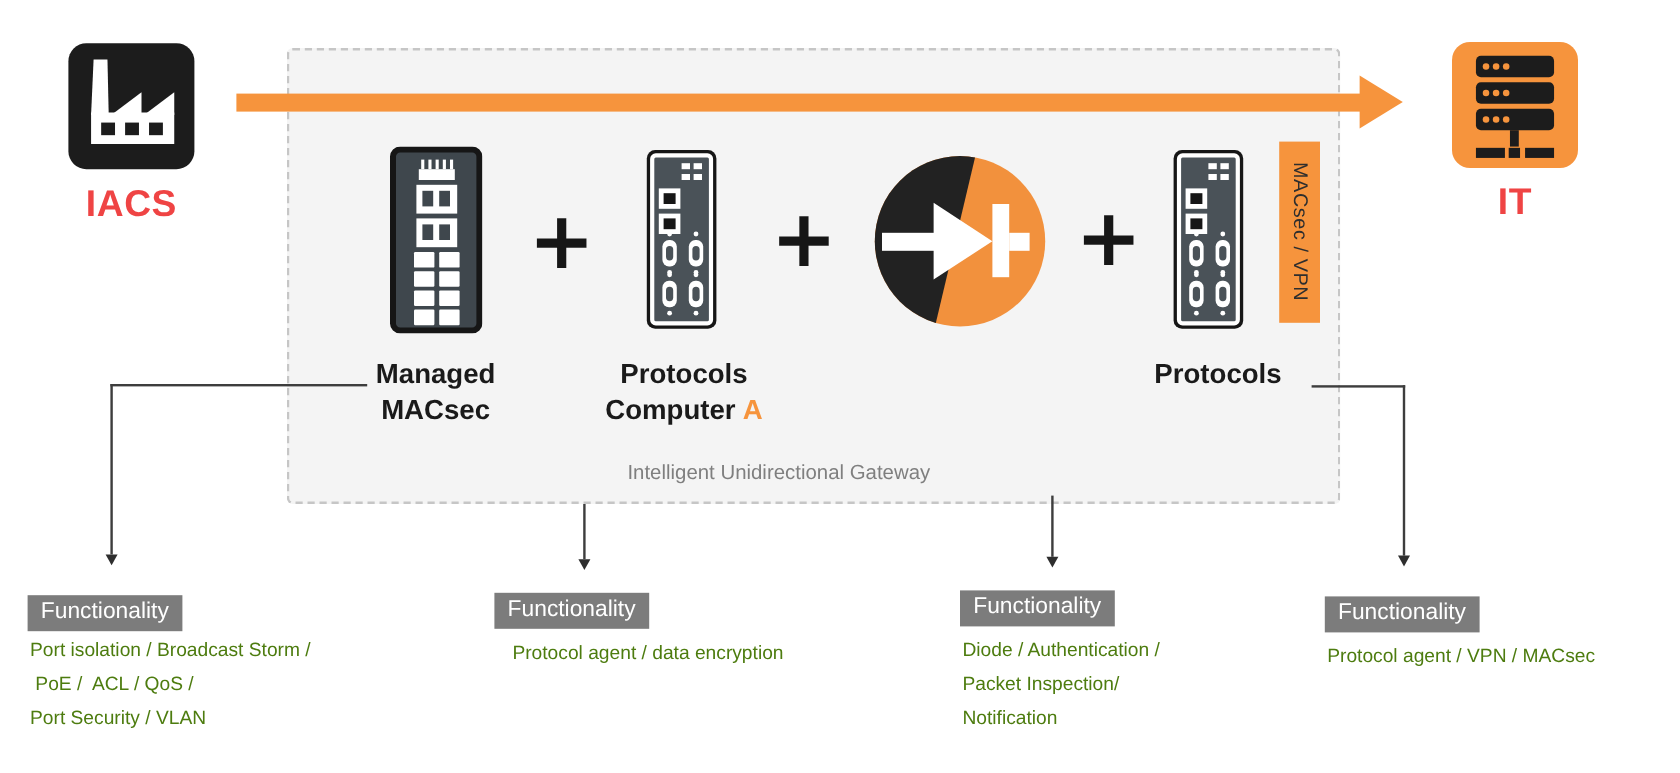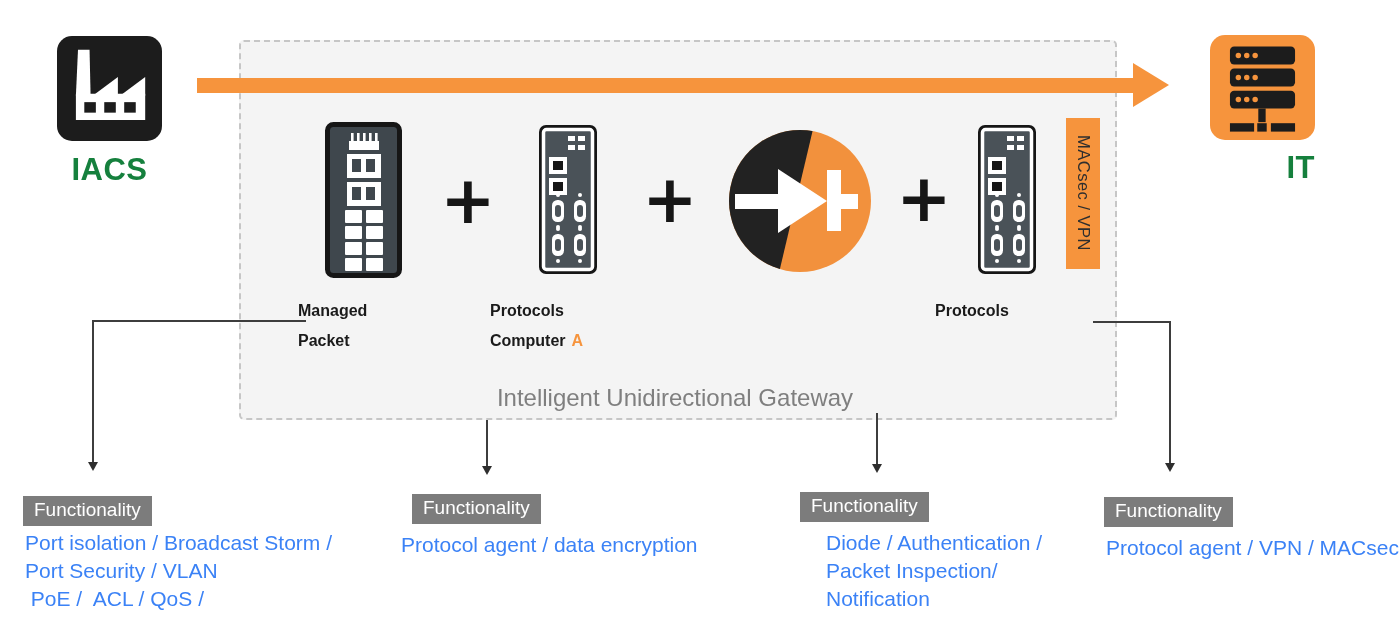--- a/index.html
+++ b/index.html
@@ -3,29 +3,29 @@
 <meta charset="utf-8">
 <style>
   * { margin:0; padding:0; box-sizing:border-box; }
   html,body { width:1400px; height:644px; background:#FFFFFF; font-family:"Liberation Sans", sans-serif; }
   .canvas { position:relative; width:1400px; height:644px; background:#FFFFFF; overflow:hidden; }
 
   
   .icon-box { position:absolute; width:105px; height:105px; border-radius:15px; }
   .iacs-box { left:57px; top:36px; background:#1C1C1C; }
   .it-box { left:1210px; top:35px; background:#F6943D; }
-  .endpoint-label { position:absolute; font-weight:bold; font-size:31px; color:#15803d; text-align:center; letter-spacing:0.5px; }
+  .endpoint-label { position:absolute; font-weight:bold; font-size:31px; color:#ef4444; text-align:center; letter-spacing:0.5px; }
   .iacs-label { left:42px; top:152px; width:135px; }
-  .it-label { left:1210px; top:150px; width:105px;text-align:right; }
+  .it-label { left:1210px; top:150px; width:105px; }
 
   
   .gateway-box { position:absolute; left:239px; top:40px; width:878px; height:380px;
     background:#F4F4F4; border:2px dashed #C6C6C6; border-radius:5px; z-index:1; }
-  .gateway-title { position:absolute; left:430px; top:384px; width:490px; text-align:center;
-    font-size:24px; color:#7F7F7F; z-index:2; }
+  .gateway-title { position:absolute; left:404px; top:384px; width:490px; text-align:center;
+    font-size:17px; color:#7F7F7F; z-index:2; }
 
   
   .flow-arrow-body { position:absolute; left:197px; top:78px; width:938px; height:15px; background:#F6943D; z-index:3; }
   .flow-arrow-head { position:absolute; left:1133px; top:63px; width:0; height:0; z-index:3;
     border-top:22px solid transparent; border-bottom:22px solid transparent; border-left:36px solid #F6943D; }
 
   
   .device { position:absolute; z-index:4; }
   .switch-device { left:325px; top:122px; width:77px; height:156px; }
   .computer-a-device { left:537px; top:123px; width:62px; height:153px; }
@@ -36,21 +36,21 @@
     font-weight:700; color:#161616; font-family:"DejaVu Sans", sans-serif; }
   .plus-1 { left:436px; top:165px; }
   .plus-2 { left:638px; top:164px; }
   .plus-3 { left:892px; top:163px; }
 
   .macsec-tag { position:absolute; left:1066px; top:118px; width:34px; height:151px; background:#F6943D;
     z-index:4; display:flex; align-items:center; justify-content:center; }
   .macsec-tag span { writing-mode:vertical-rl; font-size:16.5px; color:#2E2E2E; letter-spacing:0.5px; white-space:nowrap; }
 
   
-  .dev-label { position:absolute; z-index:4; font-weight:bold; font-size:16px;
+  .dev-label { position:absolute; z-index:4; text-align:center; font-weight:bold; font-size:23px;
     line-height:30px; color:#1A1A1A; }
   .switch-lab { left:298px; top:296px; width:130px; }
   .compa-lab { left:490px; top:296px; width:160px; }
   .diode-lab { left:717px; top:296px; width:162px; }
   .compb-lab { left:935px; top:296px; width:160px; }
   .accent { color:#F6943D; margin-left:6px; }
   .accent:empty { display:none; }
 
   
   .conn { position:absolute; background:#3D3D3D; z-index:2; }
@@ -67,25 +67,25 @@
   .h3 { left:872px; top:464px; }
   .h4 { left:1165px; top:463px; }
 
   
   .func-label { position:absolute; z-index:4; background:#7C7C7C; color:#FFFFFF; font-size:19px;
     padding:3px 11px 5px 11px; }
   .f1-box { left:23px; top:496px; }
   .f2-box { left:412px; top:494px; }
   .f3-box { left:800px; top:492px; }
   .f4-box { left:1104px; top:497px; }
-  .func-lines { position:absolute; z-index:4; font-size:21px; line-height:28px; color:#3b82f6; }
+  .func-lines { position:absolute; z-index:4; font-size:16px; line-height:28px; color:#4d7c0f; }
   .func-lines div { white-space:pre; }
   .f1-lines { left:25px; top:529px; }
-  .f2-lines { left:401px; top:531px; }
-  .f3-lines { left:802px; top:529px;margin-left:24px; }
+  .f2-lines { left:427px; top:531px; }
+  .f3-lines { left:802px; top:529px; }
   .f4-lines { left:1106px; top:534px; }
 </style>
 </head>
 <body>
 
 <div class="canvas">
 
   <div class="gateway-box"></div>
   <div class="gateway-title">Intelligent Unidirectional Gateway</div>
 
@@ -246,21 +246,21 @@
       </g>
     </svg>
   </div>
 
   <div class="macsec-tag">
     <span>MACsec / VPN</span>
   </div>
 
   <div class="dev-label switch-lab">
     <div>Managed</div>
-    <div><span>Packet</span></div>
+    <div><span>MACsec</span></div>
   </div>
   <div class="dev-label compa-lab">
     <div>Protocols</div>
     <div><span>Computer</span><span class="accent">A</span></div>
   </div>
   <div class="dev-label compb-lab">
     <div>Protocols</div>
   </div>
 
   <div class="conn c1-h"></div>
@@ -270,22 +270,22 @@
   <div class="conn-head h2"></div>
   <div class="conn c3-v"></div>
   <div class="conn-head h3"></div>
   <div class="conn c4-h"></div>
   <div class="conn c4-v"></div>
   <div class="conn-head h4"></div>
 
   <div class="func-label f1-box">Functionality</div>
   <div class="func-lines f1-lines">
     <div>Port isolation / Broadcast Storm /</div>
+    <div> PoE /  ACL / QoS /</div>
     <div>Port Security / VLAN</div>
-    <div> PoE /  ACL / QoS /</div>
   </div>
 
   <div class="func-label f2-box">Functionality</div>
   <div class="func-lines f2-lines">
     <div>Protocol agent / data encryption</div>
   </div>
 
   <div class="func-label f3-box">Functionality</div>
   <div class="func-lines f3-lines">
     <div>Diode / Authentication /</div>

